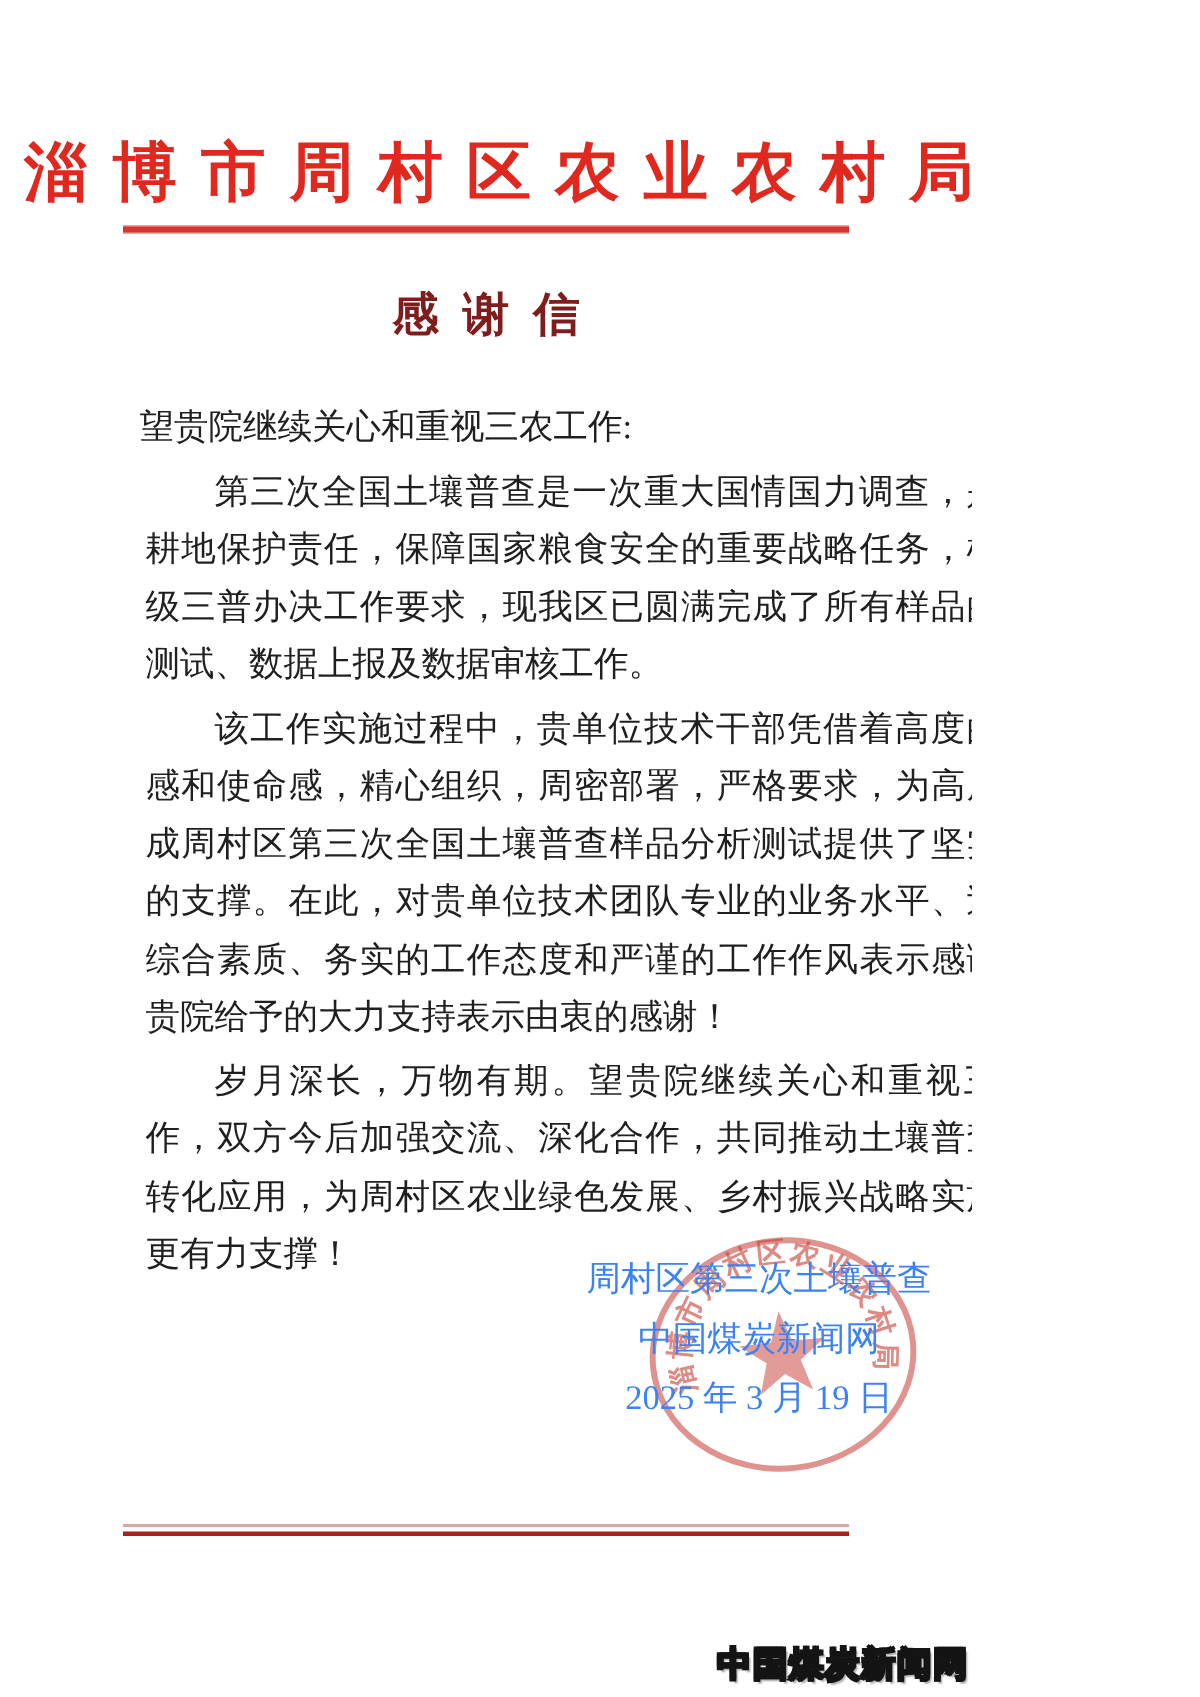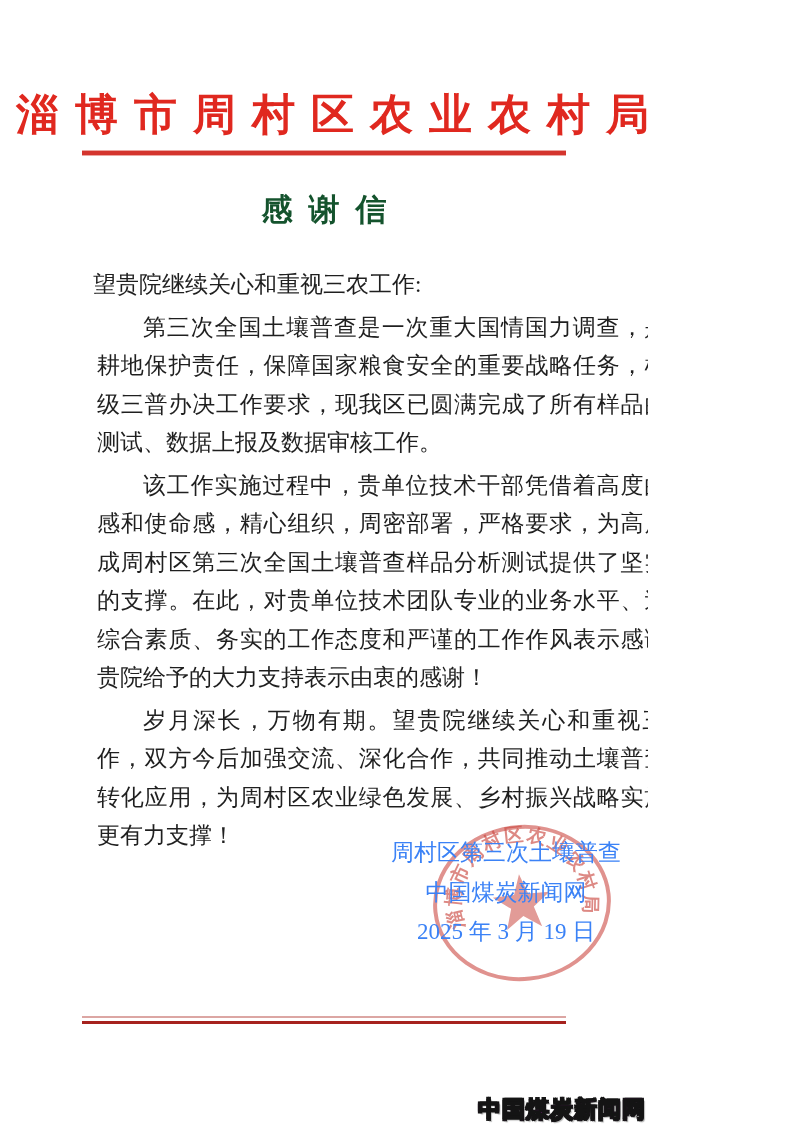--- a/index.html
+++ b/index.html
@@ -41,21 +41,21 @@
 
   
   .doc-title {
     position: absolute;
     top: 189px;
     left: 0;
     width: 100%;
     text-align: center;
     font-size: 31px;
     font-weight: 700;
-    color: #14532d;
+    color: #7f1d1d;
     letter-spacing: 16px;
     text-indent: 16px;
   }
 
   
   .body-text {
     position: absolute;
     left: 93px;
     width: 626px;
     top: 266px;

